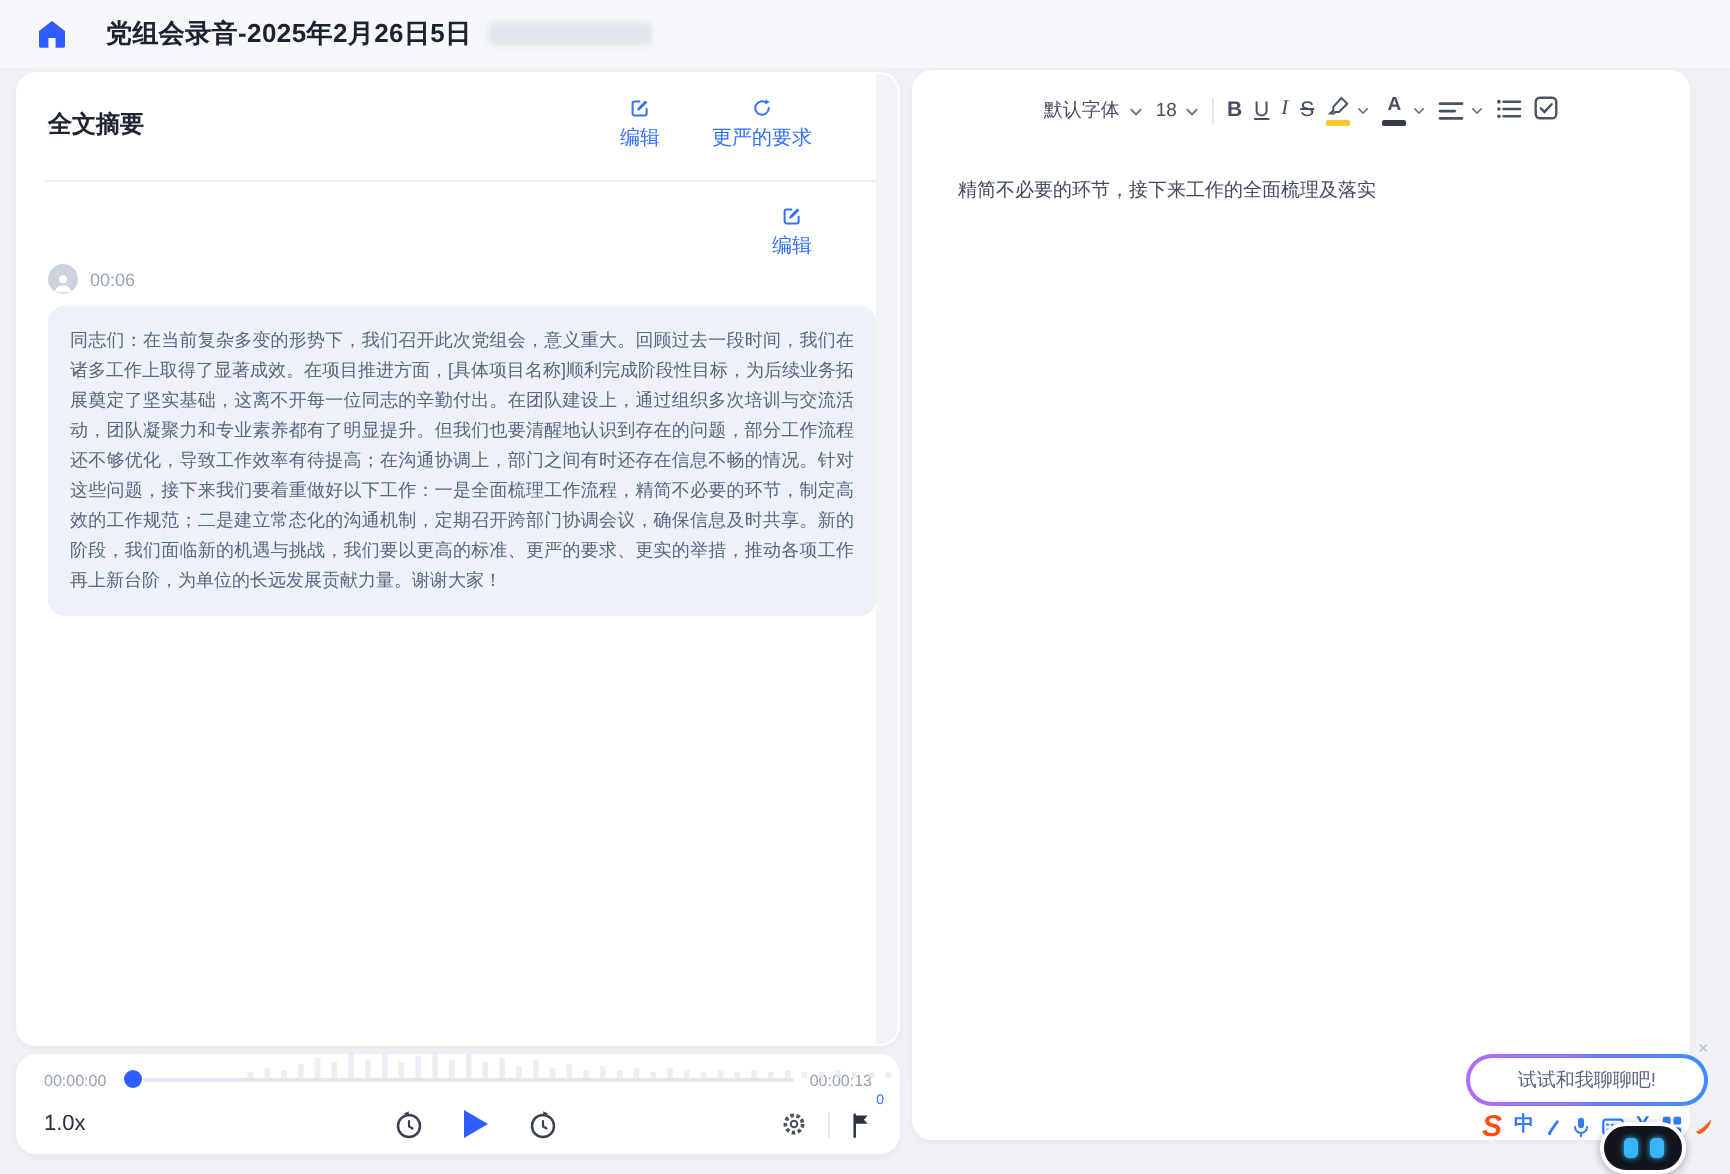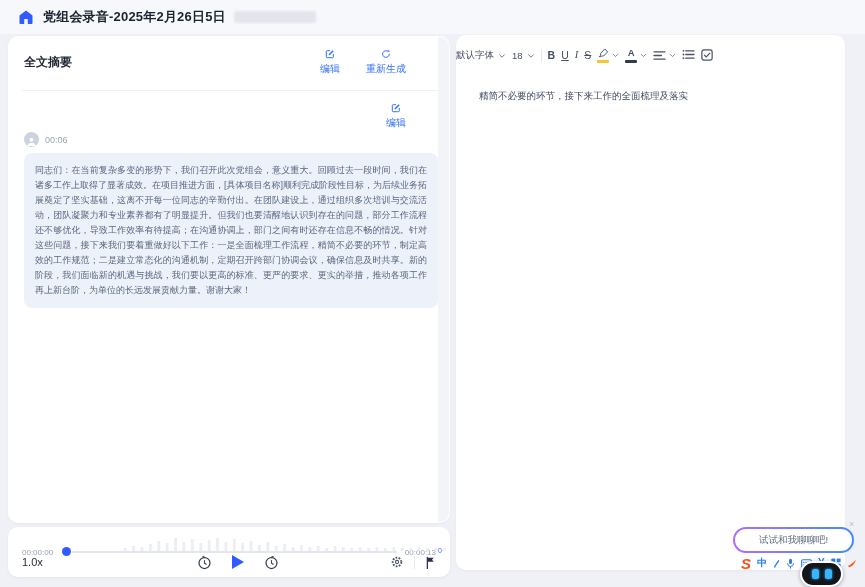--- a/index.html
+++ b/index.html
@@ -9,21 +9,21 @@
     background:#eff1f7;
     font-family:"Liberation Sans","DejaVu Sans",sans-serif;
     overflow:hidden;
     color:#1f2533;
   }
 
   
   .app-header { position:absolute; left:0; top:0; width:865px; height:34px;
     background:#f6f8fb; display:flex; align-items:center; padding-left:18px; }
   .home-ic { width:16px; height:16px; flex:0 0 auto; }
-  .app-title { font-size:13px; font-weight:bold; color:#1b2230; margin-left:9px; letter-spacing:.2px;text-align:center; }
+  .app-title { font-size:13px; font-weight:bold; color:#1b2230; margin-left:19px; letter-spacing:.2px;text-align:center; }
   .title-redaction { width:82px; height:12px; background:#e2e5ec; border-radius:3px;
     margin-left:8px; filter:blur(1.2px); }
 
   
   .panel-left { position:absolute; left:8px; top:36px; width:442px; height:487px;
     background:#fff; border-radius:10px; padding:13px 16px 0 16px; box-shadow:0 1px 3px rgba(25,35,60,.04); }
   .scroll-gutter { position:absolute; right:1px; top:1px; bottom:1px; width:11px;
     background:#f3f4f8; border-radius:0 9px 9px 0; }
   .sec-head-row { display:flex; align-items:center; }
   .sec-title { font-size:12px; font-weight:bold; color:#1f2533; }
@@ -41,42 +41,42 @@
     display:flex; align-items:flex-end; justify-content:center; overflow:hidden; }
   .timestamp { font-size:9px; color:#9aa3b5; }
   .bubble { margin-top:6px; width:414px; background:#edf1f9; border-radius:8px;
     padding:10px 11px; font-size:9px; line-height:15px; color:#5a6780; text-align:justify; }
 
   
   .player { position:absolute; left:8px; top:527px; width:442px; height:50px;
     background:#fff; border-radius:10px; box-shadow:0 1px 3px rgba(25,35,60,.05); }
   .p-row1 { position:absolute; top:6px; left:0; right:0; height:14px;
     display:flex; align-items:center; padding:0 14px; gap:8px;
-    font-size:8px; color:#97a0b2;margin-top:12px; }
+    font-size:8px; color:#97a0b2; }
   .track { position:relative; flex:1; height:14px; cursor:pointer; }
   .track-line { position:absolute; left:0; right:0; top:6px; height:2px; background:#e3e6ed; border-radius:1px; }
   .waveform { position:absolute; left:60px; right:50px; top:-8px; height:14px; opacity:.8; }
   .track-dot { position:absolute; left:1px; top:2px; width:9px; height:9px;
     background:#2f5bff; border-radius:50%; box-shadow:0 0 0 1px #fff; }
   .p-row2 { position:absolute; bottom:6px; left:14px; right:14px; height:18px;
     display:flex; align-items:center; }
   .speed { font-size:11px; color:#262d3d; width:64px; cursor:pointer; }
   .transport { flex:1; display:flex; align-items:center; justify-content:center; gap:20px; }
   .skip-btn { line-height:0; cursor:pointer; }
   .play-btn { width:0; height:0; border-left:12px solid #2f5bff;
     border-top:7px solid transparent; border-bottom:7px solid transparent; cursor:pointer; }
   .p-right { display:flex; align-items:center; gap:10px; }
   .v-div { width:1px; height:13px; background:#e8eaf0; }
   .flag-wrap { position:relative; cursor:pointer; line-height:0; }
   .flag-count { position:absolute; top:-5px; right:-6px; font-size:7px; color:#3370ff; }
 
   
   .panel-right { position:absolute; left:456px; top:35px; width:389px; height:535px;
     background:#fff; border-radius:10px; box-shadow:0 1px 3px rgba(25,35,60,.04); }
-  .toolbar { display:flex; align-items:center; gap:6px;
+  .toolbar { display:flex; align-items:center; justify-content:center; gap:6px;
     padding-top:13px; color:#454e63; }
   .tb-dd { display:flex; align-items:center; gap:4px; font-size:9.5px; cursor:pointer; color:#454e63; }
   .tb-div { width:1px; height:13px; background:#e4e7ee; }
   .tb-btn { font-size:10.5px; cursor:pointer; color:#454e63; line-height:1; }
   .b { font-weight:bold; }
   .u { text-decoration:underline; }
   .i { font-style:italic; font-family:"Liberation Serif","DejaVu Serif",serif; }
   .s { text-decoration:line-through; }
   .stack { display:flex; flex-direction:column; align-items:center; gap:2px; cursor:pointer; }
   .color-bar-y { width:12px; height:3px; background:#f7c52d; border-radius:1px; }
@@ -130,21 +130,21 @@
             <path d="M13.3 8.6v3.9a1.4 1.4 0 0 1-1.4 1.4H3.5a1.4 1.4 0 0 1-1.4-1.4V4.1a1.4 1.4 0 0 1 1.4-1.4h4" fill="none" stroke="#3370ff" stroke-width="1.6" stroke-linecap="round"></path>
             <path d="M12.2 1.9l1.7 1.7-6 6-2.2.5.5-2.2z" fill="#3370ff"></path>
           </svg>
         <span>编辑</span>
       </span>
       <span class="blue-link">
         <svg width="10" height="10" viewBox="0 0 16 16">
             <path d="M13.4 8a5.4 5.4 0 1 1-1.9-4.1" fill="none" stroke="#3370ff" stroke-width="1.6" stroke-linecap="round"></path>
             <path d="M10.7 1.2l.8 3 3-.8z" fill="#3370ff"></path>
           </svg>
-        <span>重新生成</span>
+        <span>更严的要求</span>
       </span>
     </span>
   </div>
 
 
   <div class="divider"></div>
 
 
   <div class="edit-row">
     <span class="blue-link">

